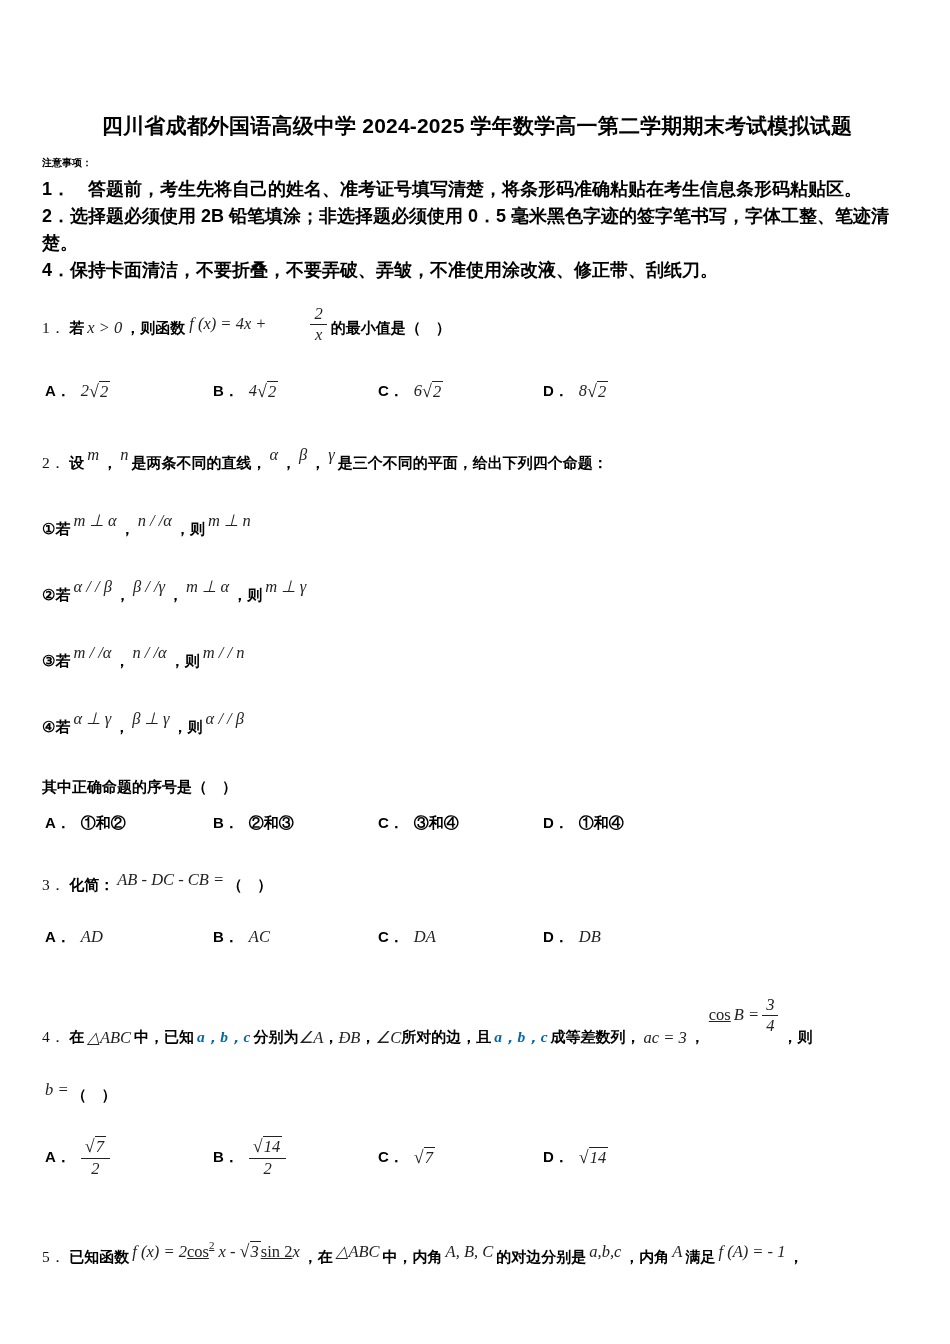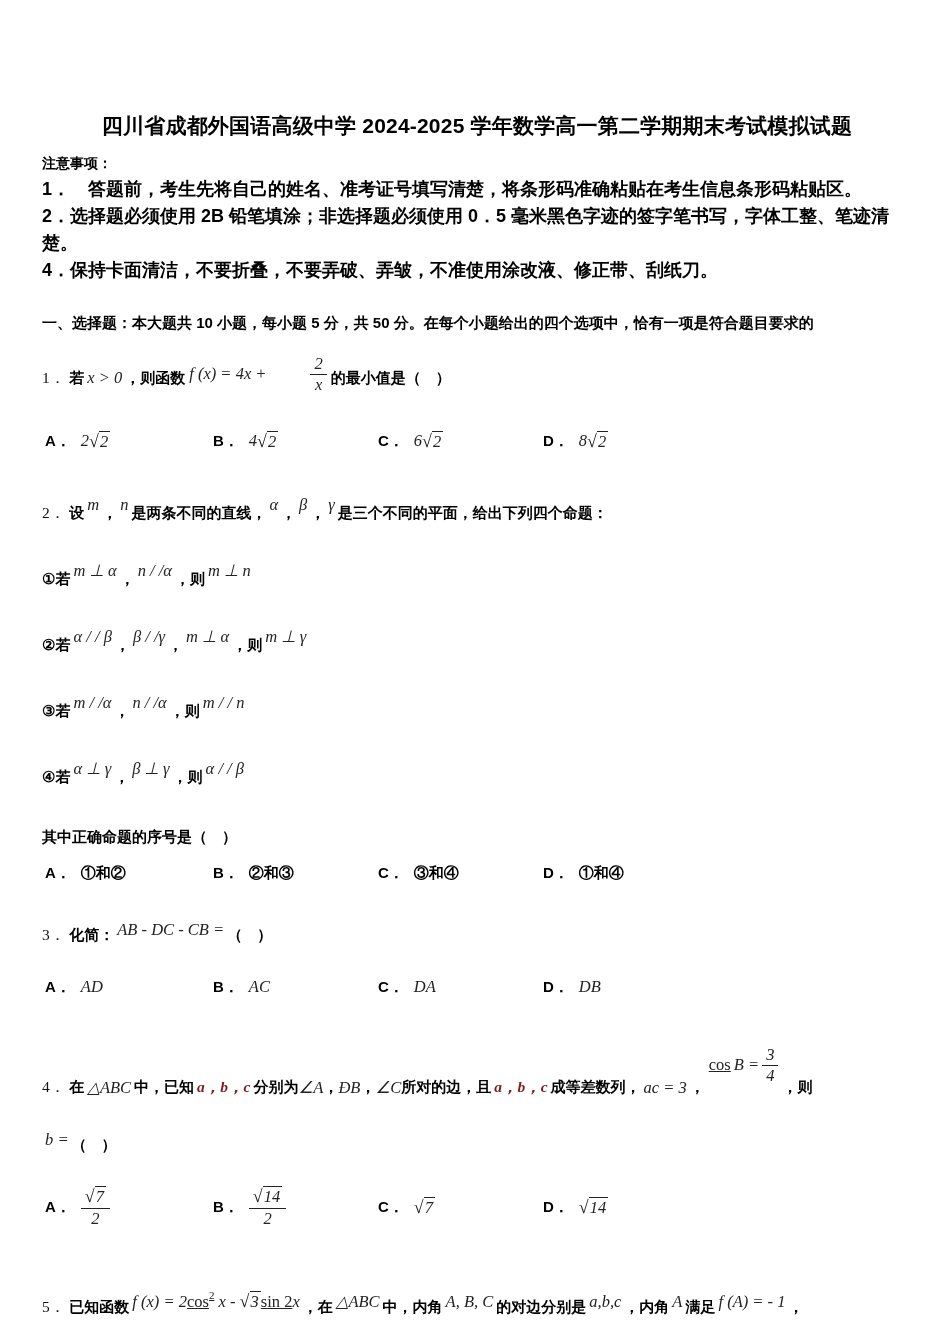--- a/index.html
+++ b/index.html
@@ -5,30 +5,30 @@
   html,body { margin:0; padding:0; background:#fff; }
   .page {
     position:relative; width:950px; height:1344px; background:#ffffff;
     box-sizing:border-box; padding:0 38px 0 42px; overflow:hidden;
     font-family:"Liberation Sans", sans-serif; color:#000;
   }
   .title {
     padding-top:112px; text-align:center;
     font-size:21px; font-weight:800; letter-spacing:0.2px; color:#000;
   }
-  .notes-heading { margin-top:10px; font-size:14px; font-weight:700; line-height:26px; }
+  .notes-heading { margin-top:10px; font-size:10px; font-weight:700; line-height:26px; }
   .note-item { font-size:18px; font-weight:700; line-height:27px; }
   .section-heading { margin-top:28px; font-size:15px; font-weight:700; line-height:22px; }
 
   .line { display:flex; align-items:flex-end; white-space:nowrap; }
   .cn { font-weight:700; font-size:15px; line-height:22px; }
   .qno { font-family:"Liberation Serif", serif; font-weight:400; font-size:15.5px; margin-right:4px; color:#111; }
   .mi { font-family:"Liberation Serif", serif; font-style:italic; font-size:16.5px; color:#222; }
   .mn { font-family:"Liberation Serif", serif; font-style:normal; font-size:16.5px; color:#222;text-decoration:underline; }
-  .mb { font-family:"Liberation Serif", serif; font-style:italic; font-weight:700; font-size:15.5px; color:#7f1d1d; }
+  .mb { font-family:"Liberation Serif", serif; font-style:italic; font-weight:700; font-size:15.5px; color:#0369a1; }
   .gap { margin:0 3px; }
   .r  { position:relative; top:-9px; margin:0 3px; }
   .r2 { position:relative; top:-6px; margin:0 3px; }
 
   .frac { display:inline-flex; flex-direction:column; align-items:center; line-height:1.05; vertical-align:middle; }
   .frac .num { border-bottom:1.4px solid #222; padding:0 4px 1px 4px; }
   .frac .den { padding-top:1px; }
 
   .sqrt { display:inline-flex; align-items:flex-start; }
   .sqrt .sign { font-style:normal; font-size:18px; line-height:1; transform:translateY(1px); }
@@ -63,21 +63,20 @@
 
 <div class="page">
 
   <div class="title">四川省成都外国语高级中学 2024-2025 学年数学高一第二学期期末考试模拟试题</div>
 
   <div class="notes-heading">注意事项：</div>
   <div class="note-item">1．　答题前，考生先将自己的姓名、准考证号填写清楚，将条形码准确粘贴在考生信息条形码粘贴区。</div>
   <div class="note-item">2．选择题必须使用 2B 铅笔填涂；非选择题必须使用 0．5 毫米黑色字迹的签字笔书写，字体工整、笔迹清楚。</div>
   <div class="note-item">4．保持卡面清洁，不要折叠，不要弄破、弄皱，不准使用涂改液、修正带、刮纸刀。</div>
 
-  <div class="section-heading">一、选择题：本大题共 10 小题，每小题 5 分，共 50 分。在每个小题给出的四个选项中，恰有一项是符合题目要求的</div>
 
   <div class="line q1-line">
     <span class="qno">1．</span>
     <span class="cn">若</span>
     <span class="mi gap">x &gt; 0</span>
     <span class="cn">，则函数</span>
     <span class="fx">
       <span class="mi">f (x) = 4x +</span>
       <span class="frac mi">
         <span class="num">2</span>

